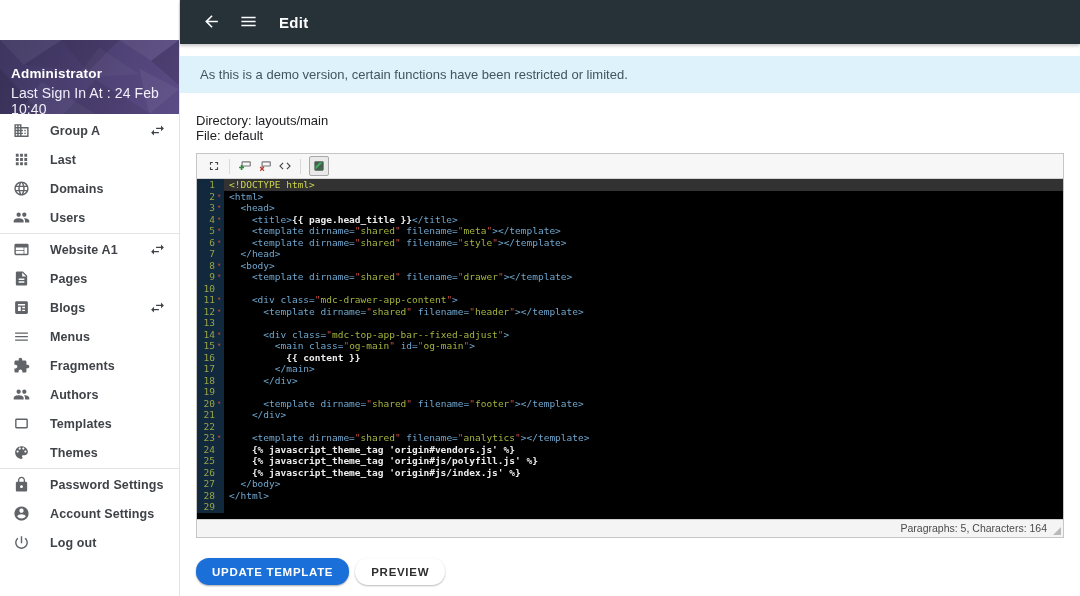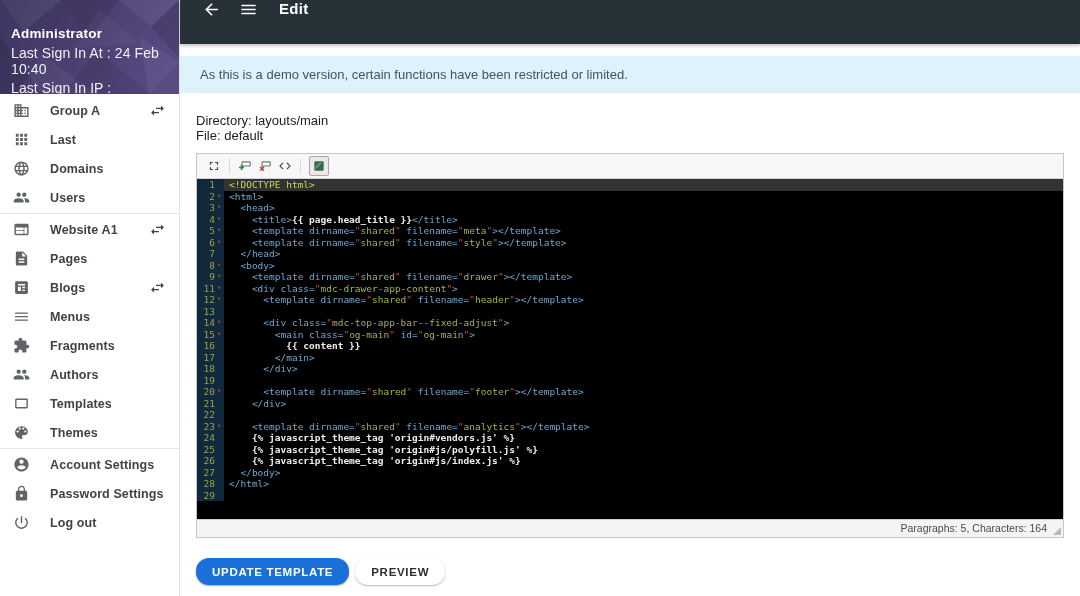--- a/index.html
+++ b/index.html
@@ -2,38 +2,38 @@
 <html><head>
 <meta charset="utf-8">
 <style>
   * { box-sizing: border-box; margin: 0; padding: 0; }
   html,body { width:1080px; height:596px; }
   body { font-family:"Liberation Sans", sans-serif; background:#fff; overflow:hidden; }
   .app { display:flex; width:1080px; height:596px; }
 
   
   .sidebar { width:180px; flex:0 0 180px; background:#fff; border-right:1px solid #e3e3e3; }
-  .side-header { position:relative; height:94px; background:linear-gradient(118deg,#3e3560 0%,#4c4072 48%,#5c4c86 100%); overflow:hidden; }
+  .side-header { position:relative; height:74px; background:linear-gradient(118deg,#3e3560 0%,#4c4072 48%,#5c4c86 100%); overflow:hidden;margin-top:40px; }
   .side-header svg.poly { position:absolute; inset:0; width:100%; height:100%; }
   .side-header .txt { position:relative; padding:26px 12px 0 11px; color:#fff; }
   .user-name { font-size:13.5px; font-weight:bold; letter-spacing:.2px; }
   .user-meta { font-size:14px; margin-top:3.5px; color:#f2effa; letter-spacing:.1px; }
   .side-list { padding-top:2px; }
   .side-item { height:29px; display:flex; align-items:center; padding:0 12px 0 13px; cursor:pointer; }
   .side-icon { width:20px; height:20px; flex:0 0 20px; color:#606468; display:flex; align-items:center; }
   .side-icon svg { width:17px; height:17px; fill:currentColor; }
   .side-label { font-size:12.5px; font-weight:bold; color:#3f4348; margin-left:17px; flex:1; letter-spacing:.1px; }
   .side-swap { width:18px; height:18px; color:#3f4348; display:none; }
   .side-swap svg { width:17px; height:17px; fill:currentColor; }
   .side-item.has-swap .side-swap { display:block; }
   .side-divider { height:1px; background:#e4e4e4; margin:1px 0; }
 
   
   .main { flex:1; display:flex; flex-direction:column; background:#fff; }
-  .topbar { height:44px; background:#263238; color:#fff; display:flex; align-items:flex-start; padding-left:22px; box-shadow:0 2px 3px rgba(0,0,0,.22); position:relative; z-index:2; }
+  .topbar { height:44px; background:#263238; color:#fff; display:flex; align-items:center; padding-left:22px; box-shadow:0 2px 3px rgba(0,0,0,.22); position:relative; z-index:2; }
   .topbar .tb-icon { width:20px; height:20px; color:#fff; cursor:pointer; margin-right:17px; }
   .topbar .tb-icon svg { width:19px; height:19px; fill:currentColor; }
   .topbar-title { font-size:15px; font-weight:bold; letter-spacing:.3px; margin-left:3px; }
 
   .banner { margin-top:12px; height:37px; background:#def2fb; display:flex; align-items:center; padding:0 20px; }
   .banner-text { font-size:13px; color:#41555f; }
 
   .content { padding:21px 16px 0 16px; }
   .meta-line { font-size:13px; color:#202124; line-height:14.5px; }
 
@@ -200,32 +200,32 @@
             <svg viewBox="0 0 24 24" fill="currentColor">
               <path d="M12 3c-4.97 0-9 4.03-9 9s4.03 9 9 9c.83 0 1.5-.67 1.5-1.5 0-.39-.15-.74-.39-1.01-.23-.26-.38-.61-.38-.99 0-.83.67-1.5 1.5-1.5H16c2.76 0 5-2.24 5-5 0-4.42-4.03-8-9-8zm-5.5 9c-.83 0-1.5-.67-1.5-1.5S5.67 9 6.5 9 8 9.67 8 10.5 7.33 12 6.5 12zm3-4C8.67 8 8 7.33 8 6.5S8.67 5 9.5 5s1.5.67 1.5 1.5S10.33 8 9.5 8zm5 0c-.83 0-1.5-.67-1.5-1.5S13.67 5 14.5 5s1.5.67 1.5 1.5S15.33 8 14.5 8zm3 4c-.83 0-1.5-.67-1.5-1.5S16.67 9 17.5 9s1.5.67 1.5 1.5-.67 1.5-1.5 1.5z"></path>
             </svg>
           </span>
           <span class="side-label">Themes</span>
         </div>
         <div class="side-divider"></div>
         <div class="side-item">
           <span class="side-icon">
             <svg viewBox="0 0 24 24" fill="currentColor">
+              <path d="M18 8h-1V6c0-2.76-2.24-5-5-5S7 3.24 7 6v2H6c-1.1 0-2 .9-2 2v10c0 1.1.9 2 2 2h12c1.1 0 2-.9 2-2V10c0-1.1-.9-2-2-2zm-6 9c-1.1 0-2-.9-2-2s.9-2 2-2 2 .9 2 2-.9 2-2 2zm3.1-9H8.9V6c0-1.71 1.39-3.1 3.1-3.1 1.71 0 3.1 1.39 3.1 3.1v2z"></path>
+            </svg>
+          </span>
+          <span class="side-label">Password Settings</span>
+        </div>
+        <div class="side-item">
+          <span class="side-icon">
+            <svg viewBox="0 0 24 24" fill="currentColor">
               <path d="M12 2C6.48 2 2 6.48 2 12s4.48 10 10 10 10-4.48 10-10S17.52 2 12 2zm0 3c1.66 0 3 1.34 3 3s-1.34 3-3 3-3-1.34-3-3 1.34-3 3-3zm0 14.2c-2.5 0-4.71-1.28-6-3.22.03-1.99 4-3.08 6-3.08 1.99 0 5.97 1.09 6 3.08-1.29 1.94-3.5 3.22-6 3.22z"></path>
             </svg>
           </span>
           <span class="side-label">Account Settings</span>
-        </div>
-        <div class="side-item">
-          <span class="side-icon">
-            <svg viewBox="0 0 24 24" fill="currentColor">
-              <path d="M18 8h-1V6c0-2.76-2.24-5-5-5S7 3.24 7 6v2H6c-1.1 0-2 .9-2 2v10c0 1.1.9 2 2 2h12c1.1 0 2-.9 2-2V10c0-1.1-.9-2-2-2zm-6 9c-1.1 0-2-.9-2-2s.9-2 2-2 2 .9 2 2-.9 2-2 2zm3.1-9H8.9V6c0-1.71 1.39-3.1 3.1-3.1 1.71 0 3.1 1.39 3.1 3.1v2z"></path>
-            </svg>
-          </span>
-          <span class="side-label">Password Settings</span>
         </div>
         <div class="side-item">
           <span class="side-icon">
             <svg viewBox="0 0 24 24" fill="currentColor">
               <path d="M13 3h-2v10h2V3zm4.83 2.17l-1.42 1.42C17.99 7.86 19 9.81 19 12c0 3.87-3.13 7-7 7s-7-3.13-7-7c0-2.19 1.01-4.14 2.58-5.42L6.17 5.17C4.23 6.82 3 9.26 3 12c0 4.97 4.03 9 9 9s9-4.03 9-9c0-2.74-1.23-5.18-3.17-6.83z"></path>
             </svg>
           </span>
           <span class="side-label">Log out</span>
         </div>
       </div>
@@ -348,20 +348,27 @@
             </div>
             <div class="cm-line">
               <span class="gutter">
                 <span class="num">9</span>
                 <span class="fold">▾</span>
               </span>
               <span class="ln-text"><span class="tk-tag">    &lt;template dirname=</span><span class="tk-quote">"</span><span class="tk-str">shared</span><span class="tk-quote">"</span><span class="tk-tag"> filename=</span><span class="tk-quote">"</span><span class="tk-str">drawer</span><span class="tk-quote">"</span><span class="tk-tag">&gt;&lt;/template&gt;</span></span>
             </div>
             <div class="cm-line">
               <span class="gutter">
+                <span class="num">10</span>
+                <span class="fold"></span>
+              </span>
+              <span class="ln-text"></span>
+            </div>
+            <div class="cm-line">
+              <span class="gutter">
                 <span class="num">11</span>
                 <span class="fold">▾</span>
               </span>
               <span class="ln-text"><span class="tk-tag">    &lt;div class=</span><span class="tk-quote">"</span><span class="tk-str">mdc-drawer-app-content</span><span class="tk-quote">"</span><span class="tk-tag">&gt;</span></span>
             </div>
             <div class="cm-line">
               <span class="gutter">
                 <span class="num">12</span>
                 <span class="fold">▾</span>
               </span>

